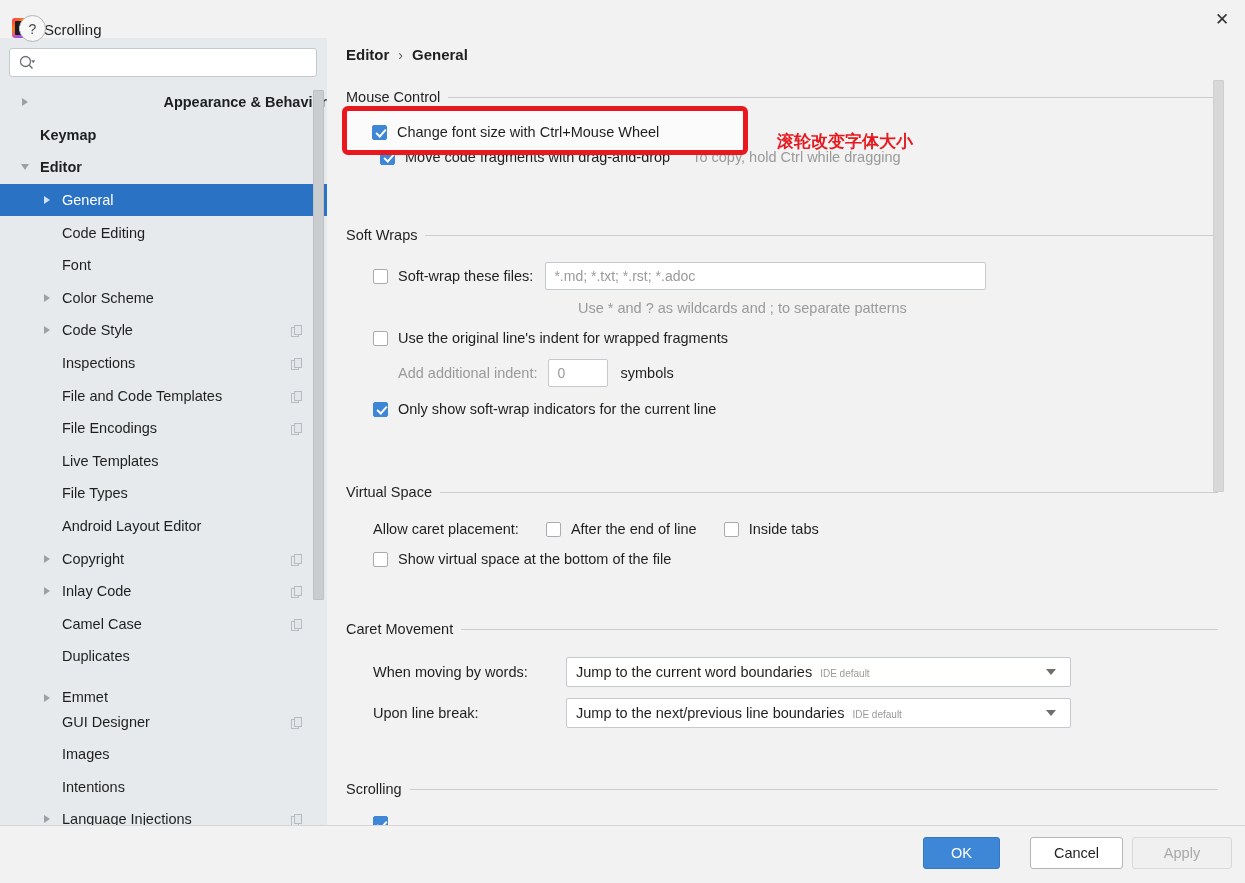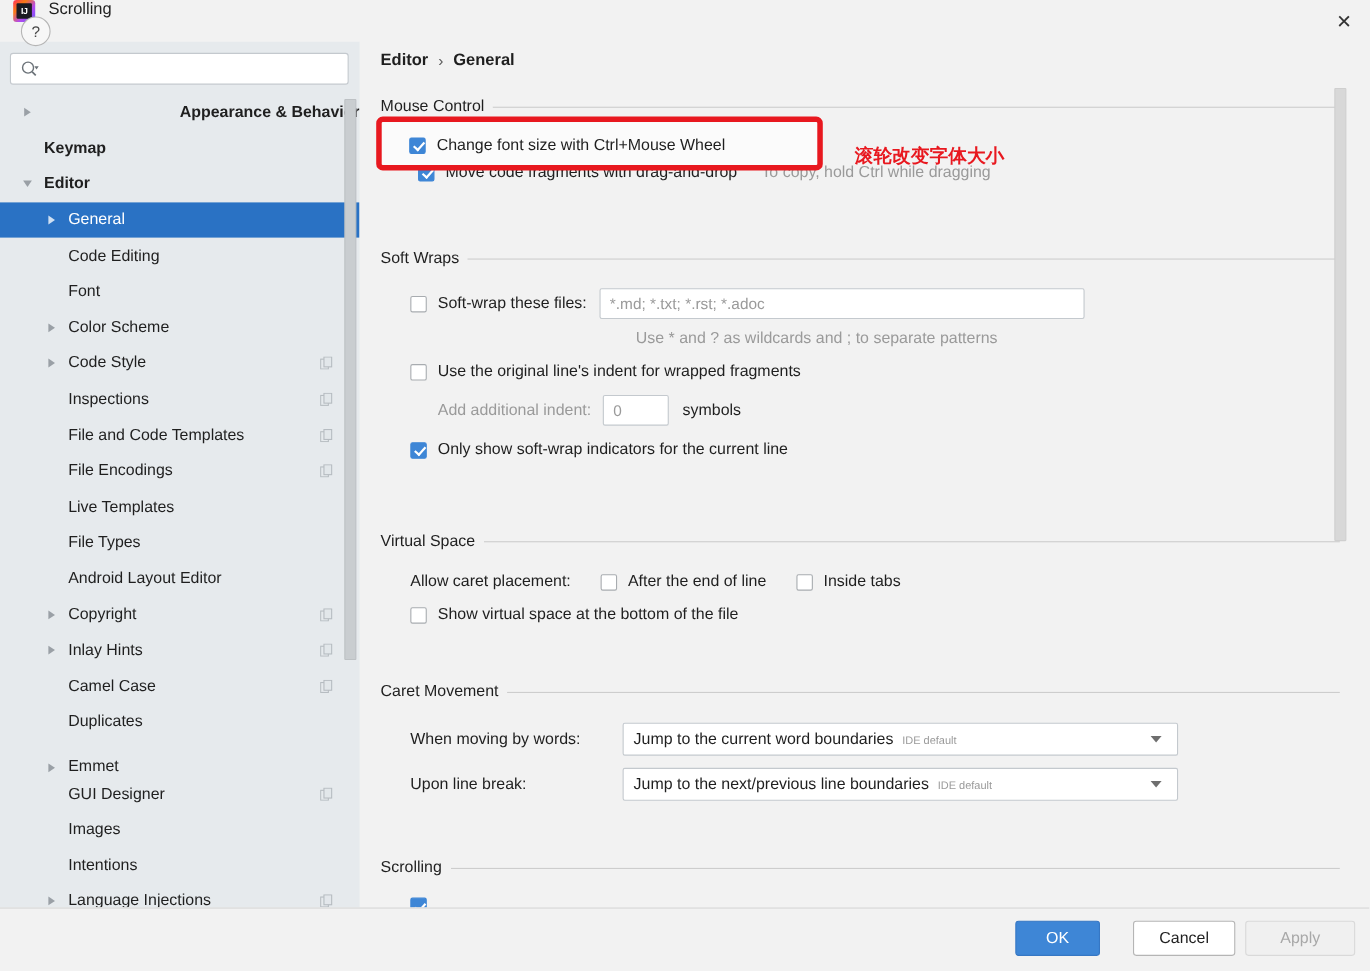--- a/index.html
+++ b/index.html
@@ -12,21 +12,21 @@
   #app {
     position: relative;
     width: 1245px; height: 883px;
     background: #f2f2f2;
   }
 
   
   .titlebar {
     position: absolute; left: 0; top: 0; width: 1245px; height: 38px;
     background: #f2f2f2;
-    display: flex; align-items: flex-start;
+    display: flex; align-items: flex-end;
   }
   .tb-logo {
     width: 20px; height: 20px; margin-left: 12px; position: relative;
     border-radius: 3px;
     background:
       linear-gradient(135deg, #fe315d 0%, #f97a12 30%, #b24aef 62%, #6b57ff 100%);
     overflow: hidden;
   }
   .tb-logo::after {
     content: ""; position: absolute; left: 3px; top: 3px;
@@ -348,21 +348,21 @@
           <span class="tlabel" style="margin-left: 8px;">Copyright</span>
           <span class="copyic"><svg width="12" height="12" viewBox="0 0 12 12">
               <rect x="0.5" y="2.5" width="7" height="9" fill="none" stroke="#7d858c" stroke-width="1"></rect>
               <rect x="3.5" y="0.5" width="7" height="9" fill="#dfe4e8" stroke="#7d858c" stroke-width="1"></rect>
             </svg></span>
         </div>
         <div class="tree-row" style="padding-left: 40px;">
           <span class="tw">
             <span class="tri-r"></span>
           </span>
-          <span class="tlabel" style="margin-left: 8px;">Inlay Hints</span>
+          <span class="tlabel" style="margin-left: 8px;">Inlay Code</span>
           <span class="copyic"><svg width="12" height="12" viewBox="0 0 12 12">
               <rect x="0.5" y="2.5" width="7" height="9" fill="none" stroke="#7d858c" stroke-width="1"></rect>
               <rect x="3.5" y="0.5" width="7" height="9" fill="#dfe4e8" stroke="#7d858c" stroke-width="1"></rect>
             </svg></span>
         </div>
         <div class="tree-row" style="padding-left: 40px;">
           <span class="tw"></span>
           <span class="tlabel" style="margin-left: 8px;">Camel Case</span>
           <span class="copyic"><svg width="12" height="12" viewBox="0 0 12 12">
               <rect x="0.5" y="2.5" width="7" height="9" fill="none" stroke="#7d858c" stroke-width="1"></rect>

